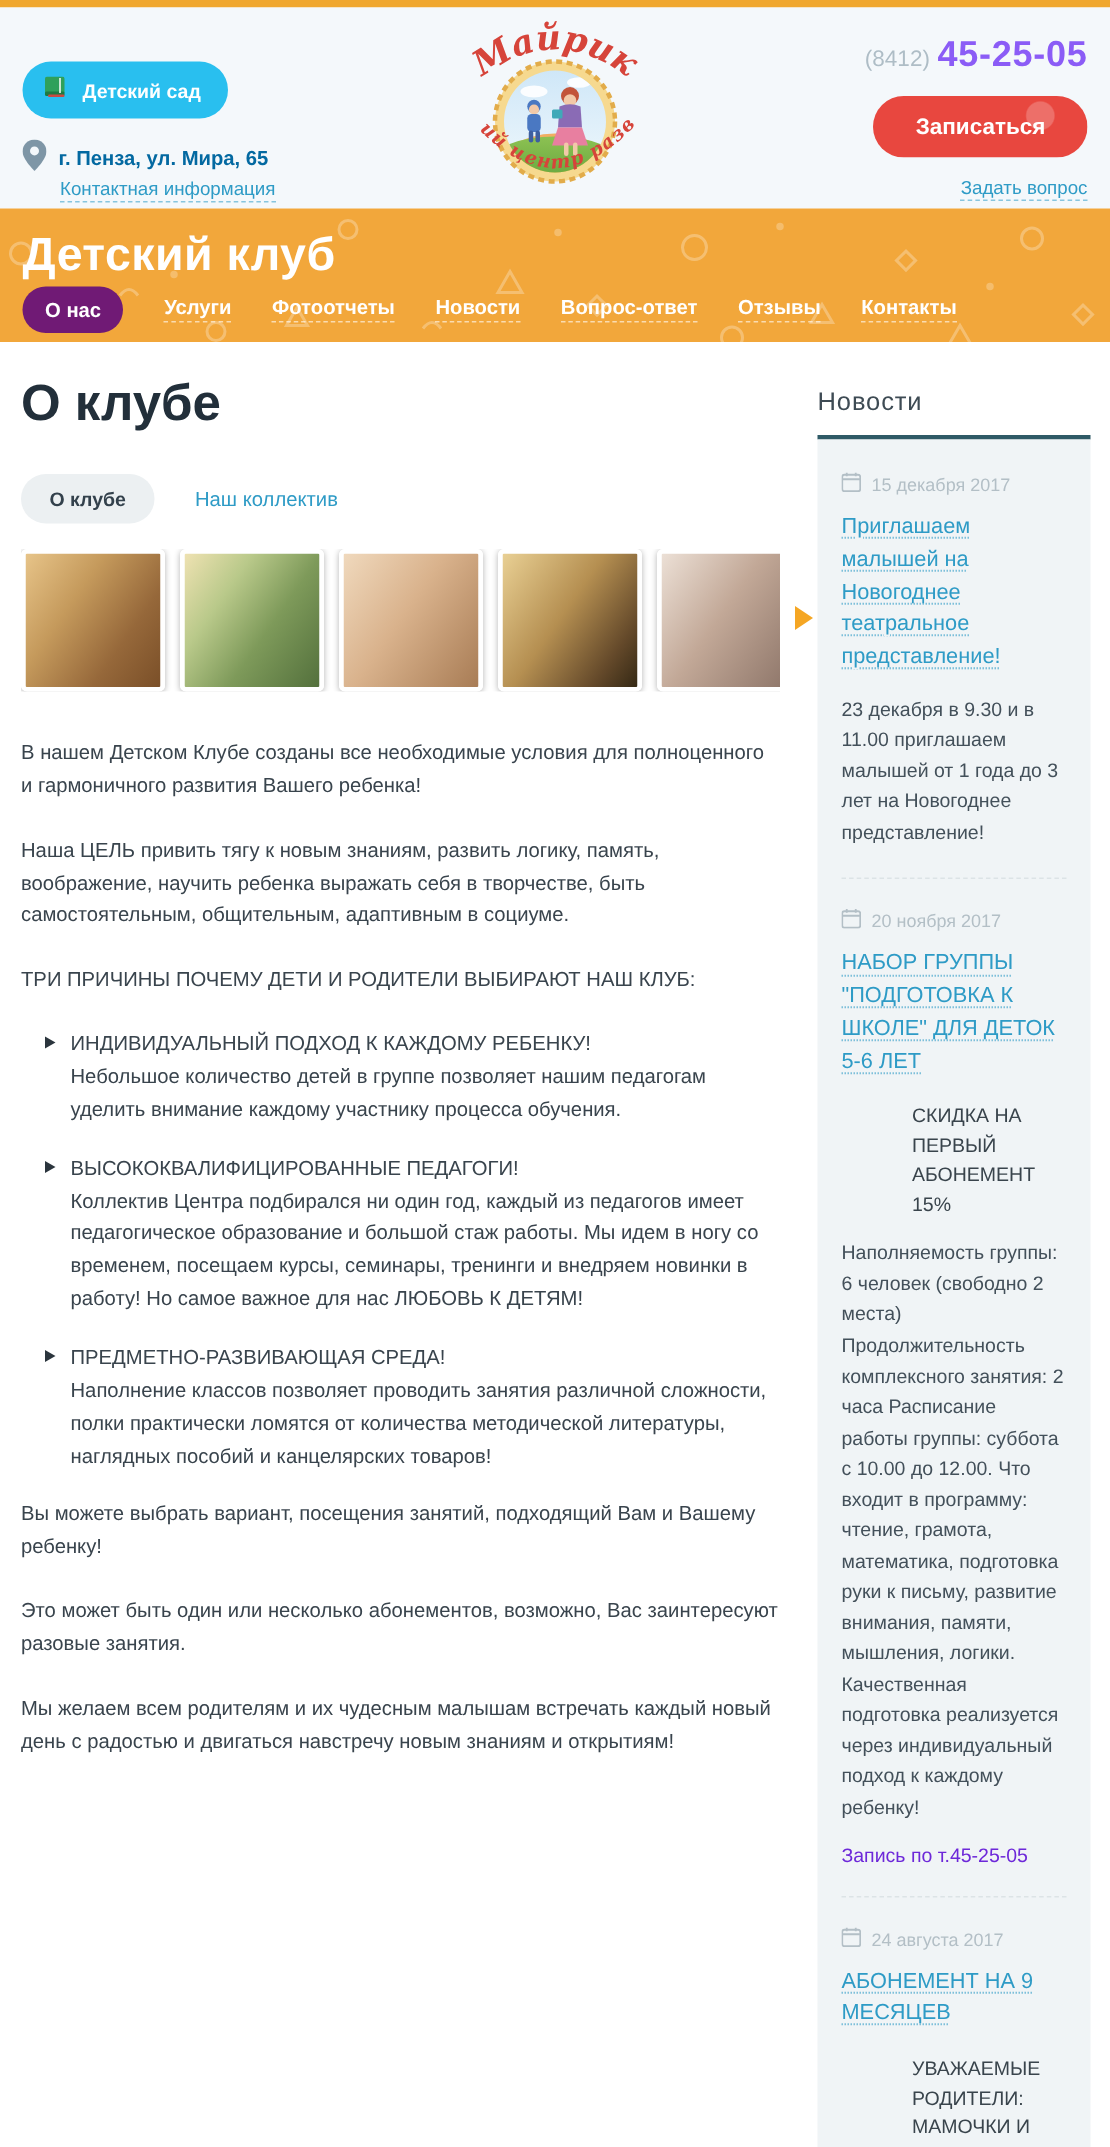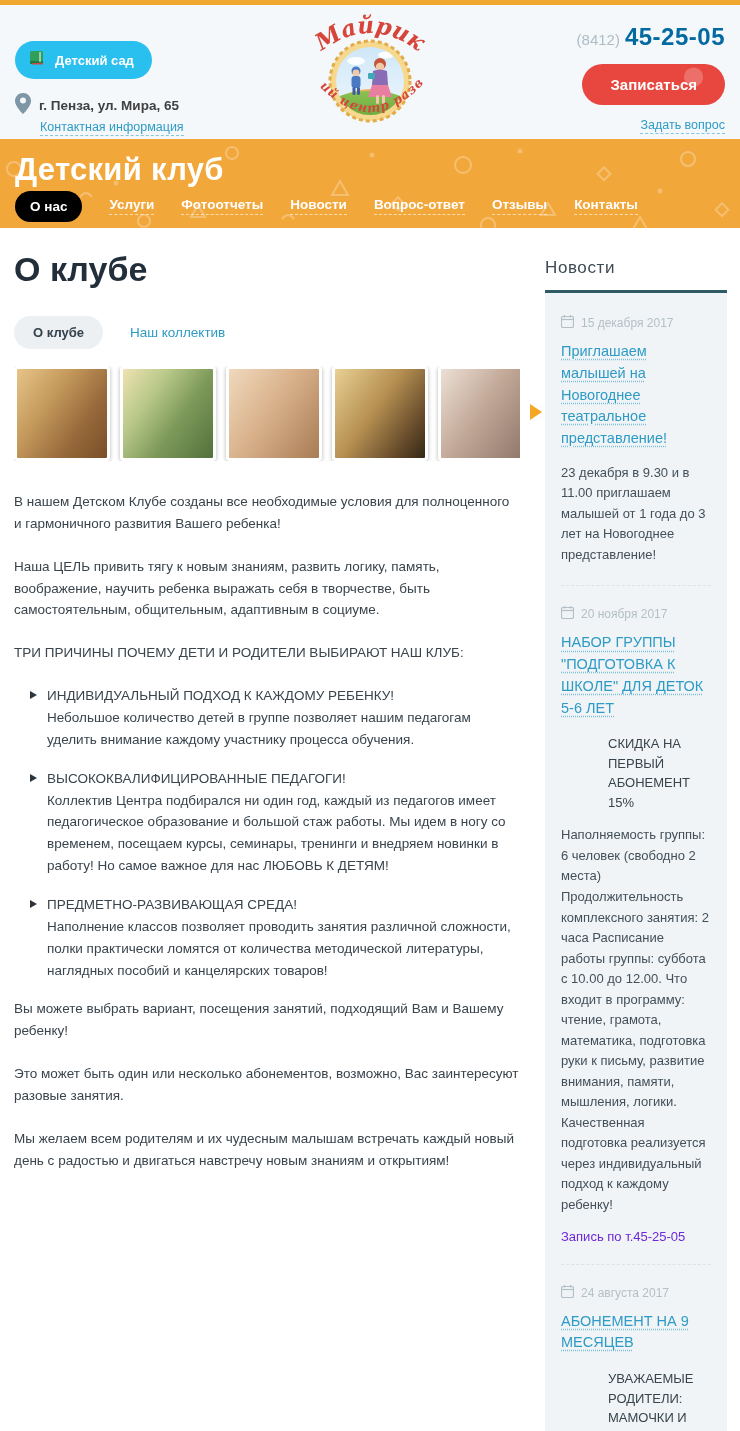--- a/index.html
+++ b/index.html
@@ -26,36 +26,36 @@
     display:inline-flex; align-items:center; gap:9px;
     background:#29BFEF; color:#fff;
     font-size:13px; font-weight:bold;
     border:none; border-radius:22px;
     padding:10px 18px 10px 14px;
     cursor:pointer;
     margin-top:16px;
   }
   .address {
     margin-top:14px; display:flex; align-items:center; gap:8px;
-    color:#404040; font-size:13.5px; font-weight:600;
+    color:#0369a1; font-size:13.5px; font-weight:600;
   }
   .contact-link {
     display:inline-block; margin-left:25px;
     color:#2E9BC6; font-size:12.5px;
     border-bottom:1px dashed rgba(46,155,198,.55);
     padding-bottom:1px;
   }
   .logo {
     position:absolute; left:50%; top:4px; transform:translateX(-50%);
     width:160px; height:124px;
   }
   .header-right { text-align:right; padding-top:4px; }
   .phone { white-space:nowrap; }
   .phone-code { color:#AEBDC6; font-size:15px; margin-right:5px; }
-  .phone-number { color:#0369a1; font-size:24px; font-weight:bold; letter-spacing:.5px; }
+  .phone-number { color:#8b5cf6; font-size:24px; font-weight:bold; letter-spacing:.5px; }
   .signup-btn {
     margin-top:13px;
     background-color:#E8473F;
     background-image: radial-gradient(circle at 78% 32%, rgba(255,255,255,.22) 0 9px, rgba(255,255,255,0) 10px);
     color:#fff; font-size:15px; font-weight:bold;
     border:none; border-radius:22px;
     padding:12px 28px; cursor:pointer;
   }
   .ask-link-top {
     display:inline-block; margin-top:13px;
@@ -76,21 +76,21 @@
     position:relative;
     color:#fff; font-size:31px; font-weight:bold; letter-spacing:.3px;
   }
   .hero-nav { position:relative; display:flex; align-items:center; gap:27px; margin-top:9px; }
   .nav-item {
     color:#fff; font-size:13.5px; font-weight:bold;
     border-bottom:1px dashed rgba(255,255,255,.6);
     padding-bottom:2px;
   }
   .nav-item.active {
-    background:#000000; border:none; border-radius:17px;
+    background:#701a75; border:none; border-radius:17px;
     padding:8px 15px; margin:-8px 0;
   }
 
   
   .main { display:flex; padding:0 14px; gap:25px; }
   .content { width:506px; flex:none; }
   .page-title { margin-top:22px; font-size:34px; font-weight:bold; color:#222F3A; }
   .tabs { margin-top:27px; display:flex; align-items:center; gap:27px; }
   .tab-pill {
     background:#ECF0F2; border:none; border-radius:18px;

